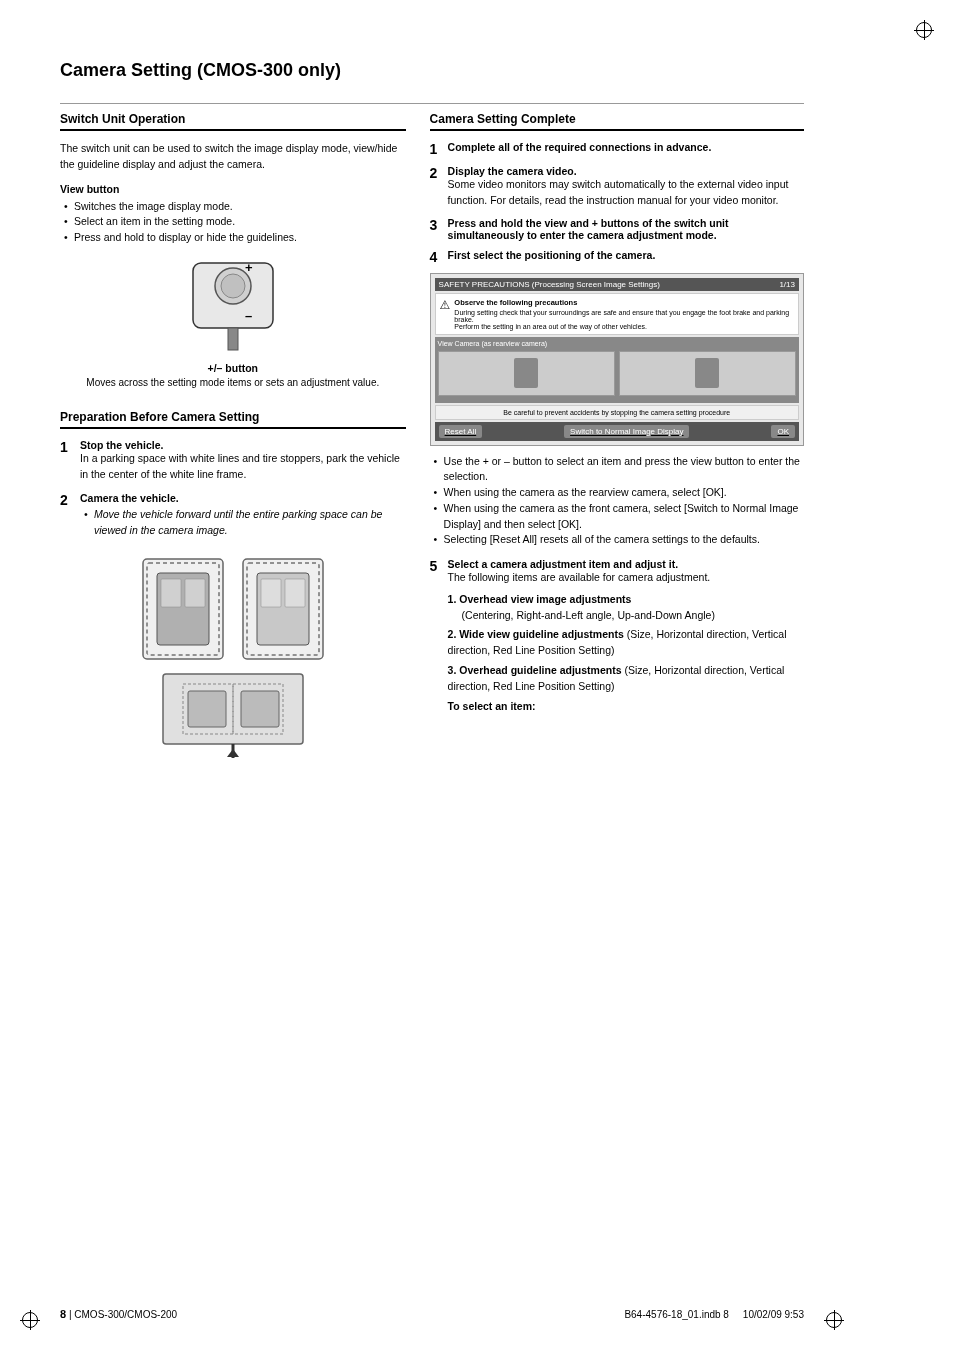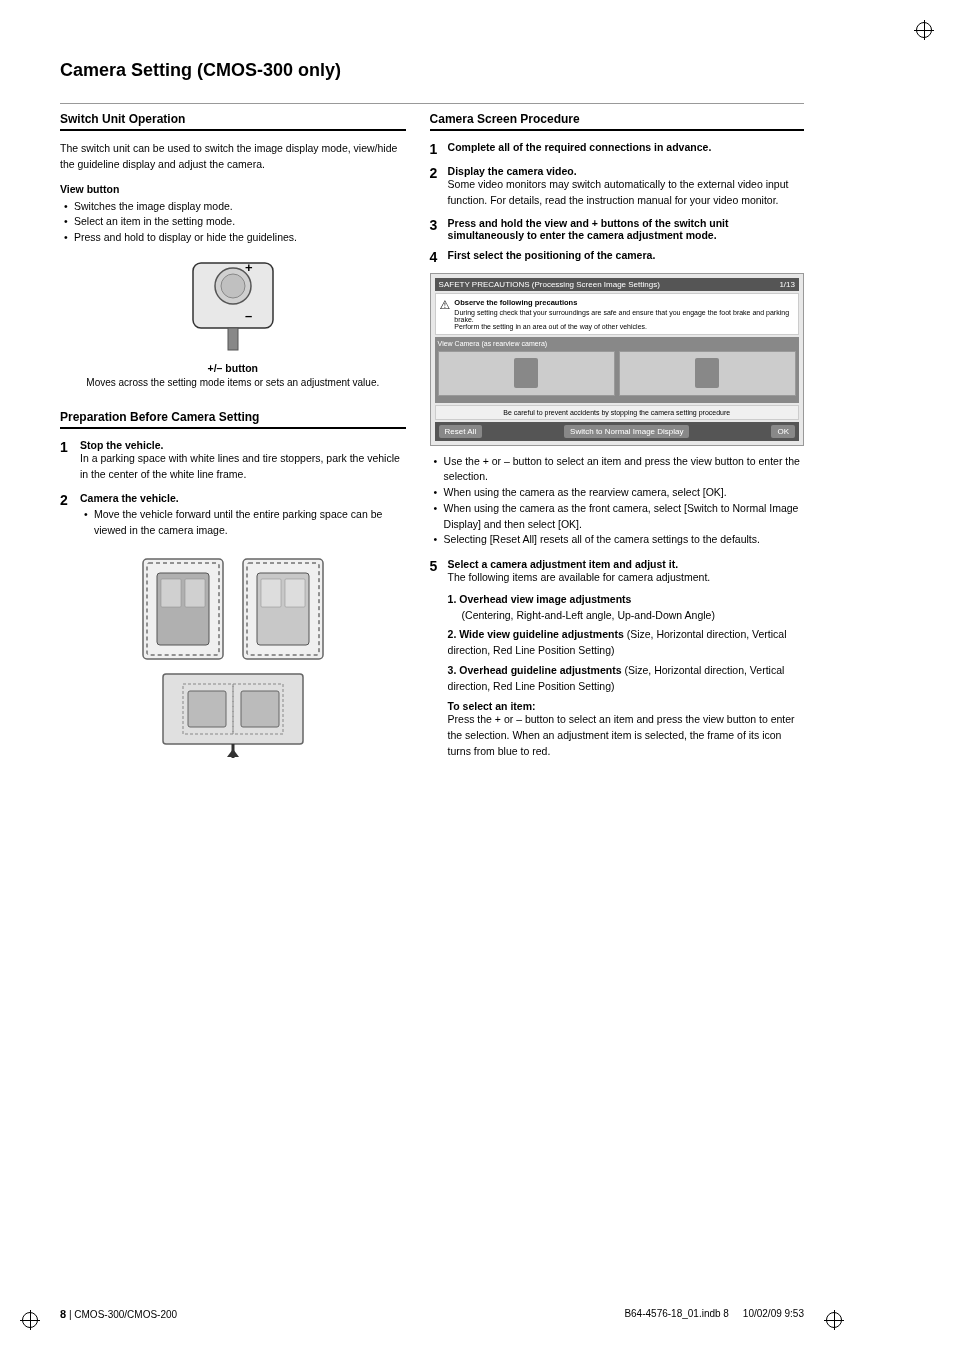--- a/index.html
+++ b/index.html
@@ -194,20 +194,21 @@
       text-align: center;
       border: 1px solid #ccc;
     }
     .camera-screen-buttons {
       display: flex;
       justify-content: space-between;
       align-items: center;
       background: #555;
       padding: 3px 4px;
       margin-top: 2px;
+      text-decoration: underline;
     }
     .btn-reset, .btn-ok {
       background: #888;
       color: #fff;
       padding: 2px 6px;
       font-size: 8px;
       border-radius: 2px;
     }
     .btn-switch {
       background: #888;
@@ -226,21 +227,21 @@
     }
 
     
     .page-footer {
       position: absolute;
       bottom: 30px;
       left: 60px;
       right: 60px;
       display: flex;
       justify-content: space-between;
-      align-items: flex-start;
+      align-items: flex-end;
       font-size: 10px;
     }
     .page-number {
       font-weight: bold;
       font-size: 11px;
     }
     .separator-line {
       border: none;
       border-top: 1px solid #999;
       margin: 2px 0 8px 0;
@@ -366,21 +367,21 @@
           <div class="content">
             <span class="title">Stop the vehicle.</span>
             <p class="desc">In a parking space with white lines and tire stoppers, park the vehicle in the center of the white line frame.</p>
           </div>
         </div>
 
         <div class="num-step">
           <span class="num">2</span>
           <div class="content">
             <span class="title">Camera the vehicle.</span>
-            <ul class="bullet-list" style="margin-top:3px;">
+            <ul class="bullet-list" style="margin-top:3px;font-style:italic;">
               <li>Move the vehicle forward until the entire parking space can be viewed in the camera image.</li>
             </ul>
           </div>
         </div>
 
         <div class="prep-diagram">
           <svg width="200" height="220">
 
             <rect x="10" y="10" width="80" height="100" fill="#f0f0f0" stroke="#666" stroke-width="1.5" rx="4"></rect>
 
@@ -408,21 +409,21 @@
 
             <polygon points="100,200 94,208 106,208" fill="#333"></polygon>
             <rect x="98.5" y="195" width="3" height="14" fill="#333"></rect>
           </svg>
         </div>
       </div>
     </div>
 
     <div class="right-col">
 
-      <div class="section-title">Camera Screen Procedure</div>
+      <div class="section-title">Camera Setting Complete</div>
 
       <div class="camera-step">
         <span class="num">1</span>
         <div class="content">
           <span class="title">Complete all of the required connections in advance.</span>
         </div>
       </div>
 
       <div class="camera-step">
         <span class="num">2</span>
@@ -511,21 +512,20 @@
             <div style="margin-bottom:4px;">
               <span class="sub-item-bold">3. </span>
               <span class="sub-item-bold">Overhead guideline adjustments </span>
               <span class="sub-item">(Size, Horizontal direction, Vertical direction, Red Line Position Setting)</span>
             </div>
           </div>
 
           
           <div style="margin-top:6px;">
             <span class="sub-item-bold">To select an item:</span>
-            <p class="sub-item">Press the + or – button to select an item and press the view button to enter the selection. When an adjustment item is selected, the frame of its icon turns from blue to red.</p>
           </div>
         </div>
       </div>
 
     </div>
   </div>
 
   <div class="page-footer">
     <div>
       <span class="page-number">8</span>

